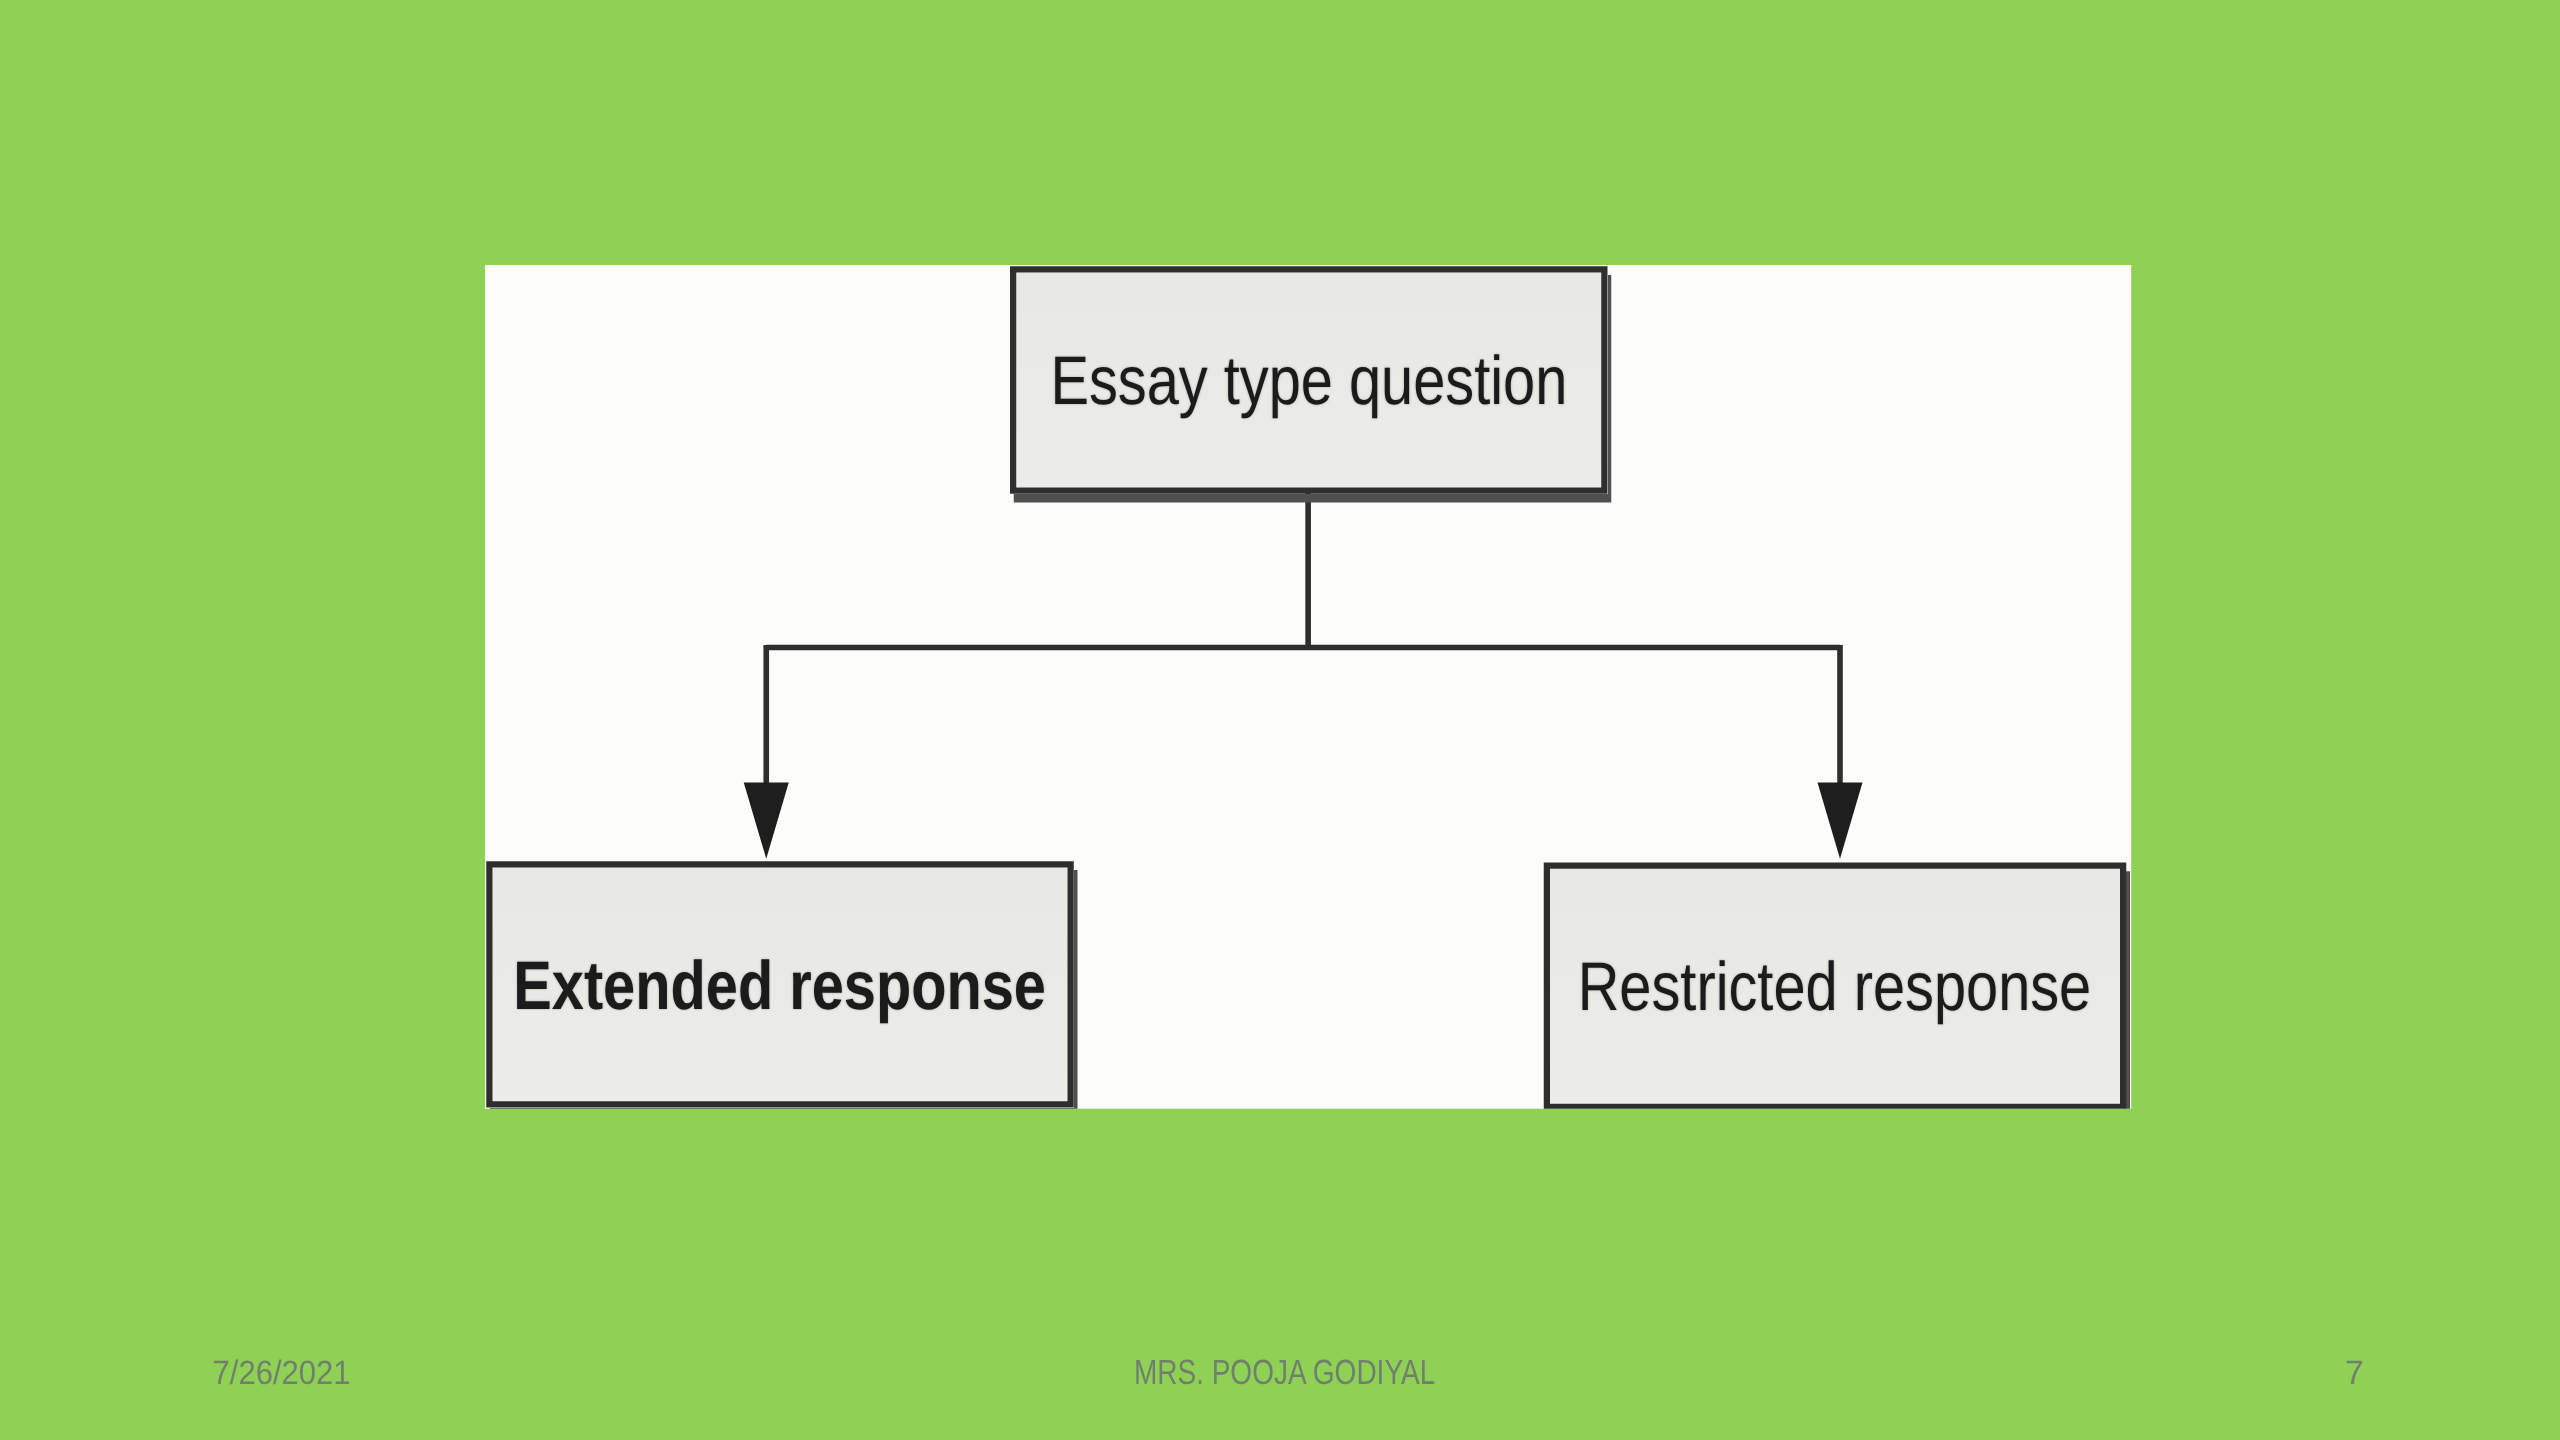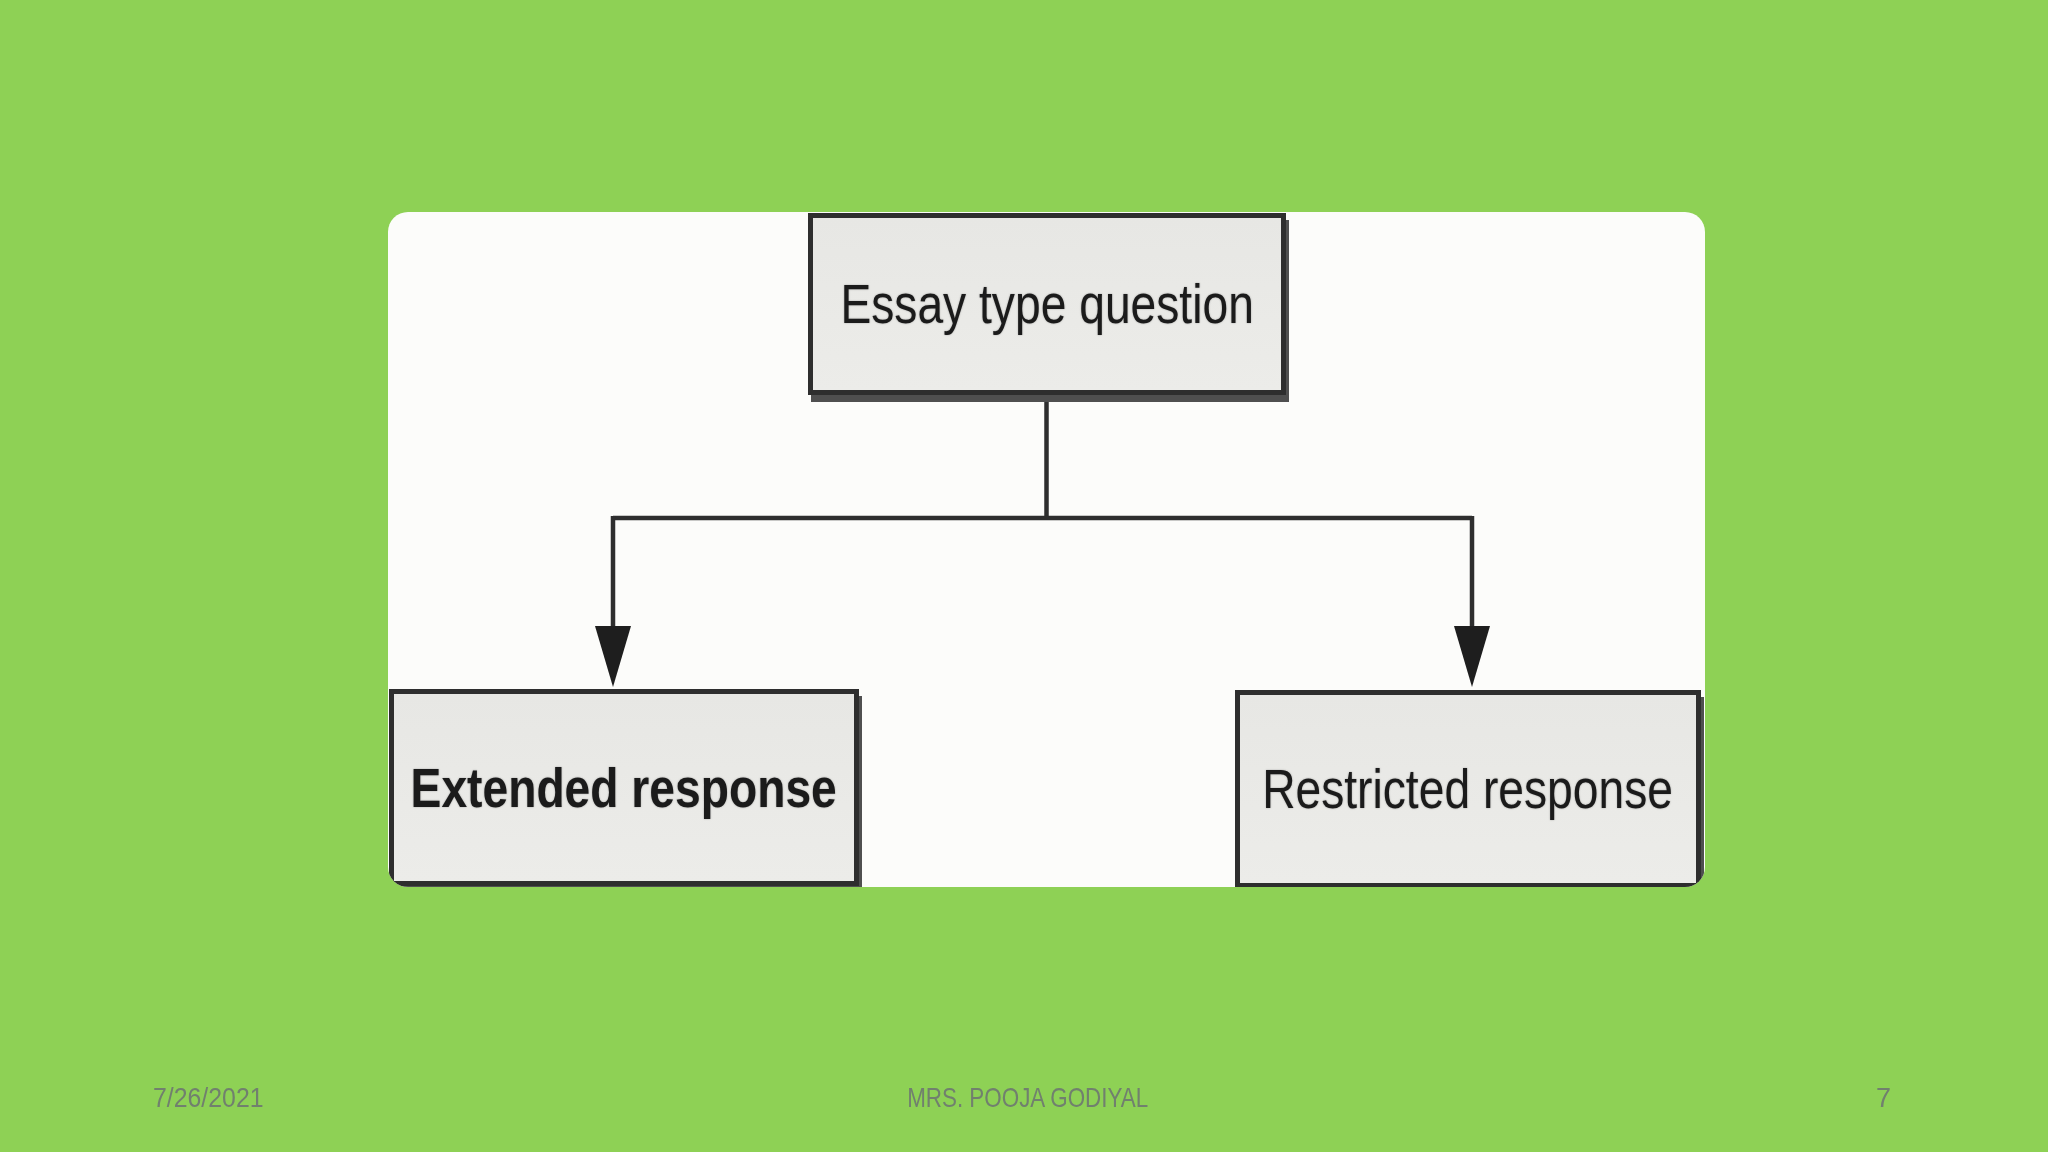--- a/index.html
+++ b/index.html
@@ -14,21 +14,20 @@
     background: #8ED155;
     overflow: hidden;
   }
   
   .figure {
     position: absolute;
     left: 388px; top: 212px;
     width: 1317px; height: 675px;
     background: #FCFCFA;
     overflow: hidden;
-    border-radius: 20px;
   }
   .connectors {
     position: absolute;
     left: 0; top: 0;
     width: 1317px; height: 675px;
   }
   .node {
     position: absolute;
     box-sizing: border-box;
     background: linear-gradient(#E7E7E4, #ECECE9);
@@ -51,21 +50,21 @@
   .node-left  { left: 1px;   top: 477px; width: 470px; height: 197px; font-weight: bold; }
   .node-right { left: 847px; top: 478px; width: 466px; height: 198px; }
 
   
   .footer-text {
     position: absolute;
     color: #71806E;
     font-size: 27px;
     line-height: 28px;
   }
-  .footer-date   { left: 153px;  top: 1084px; text-align: center; }
+  .footer-date   { left: 170px;  top: 1084px; text-align: center; }
   .footer-date .squeeze { display: inline-block; transform: scaleX(0.92); transform-origin: left center; }
   .footer-author { left: 4px; top: 1084px; width: 2048px; text-align: center; font-size: 28px; }
   .footer-author .squeeze { display: inline-block; transform: scaleX(0.80); transform-origin: center; }
   .footer-number { left: 1876px; top: 1084px; }
 </style>
 </head>
 <body>
 
 <div class="slide">
 

